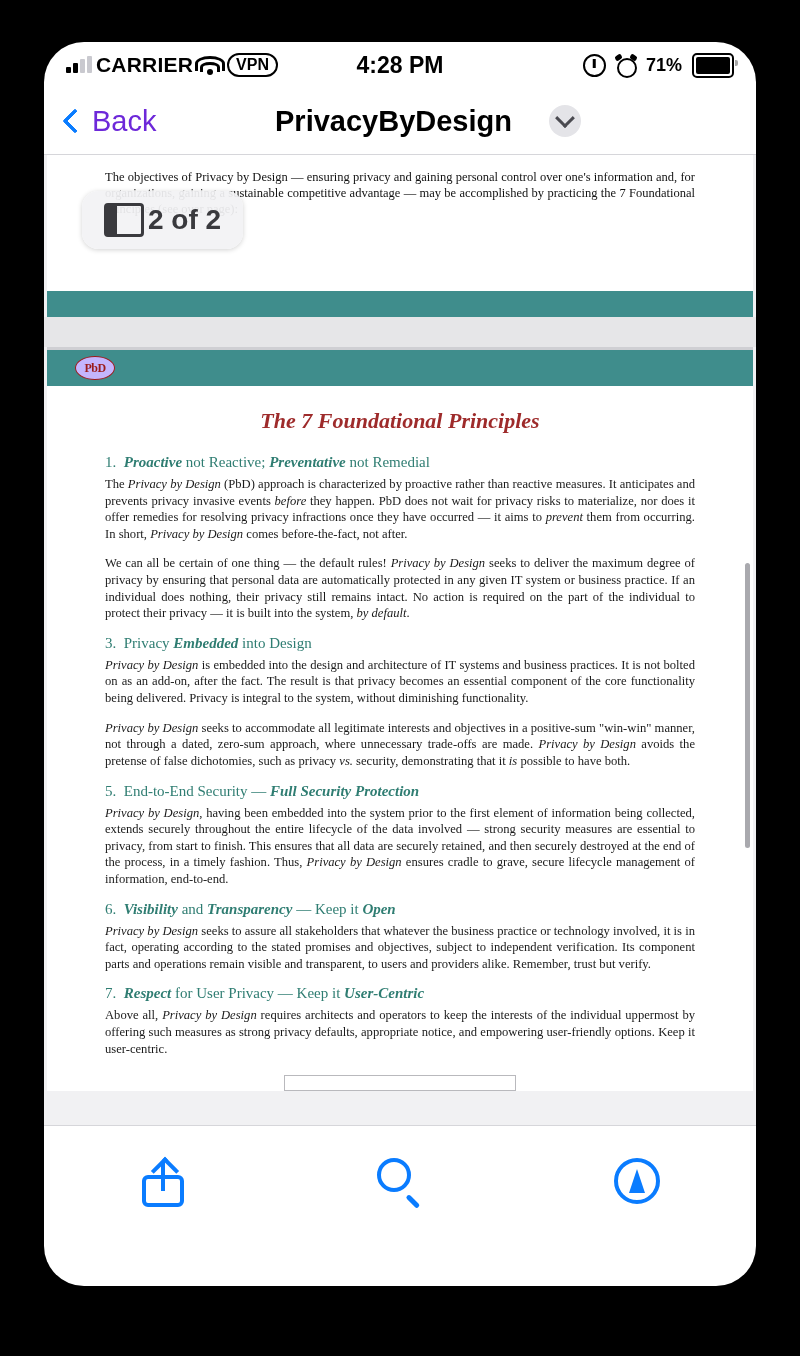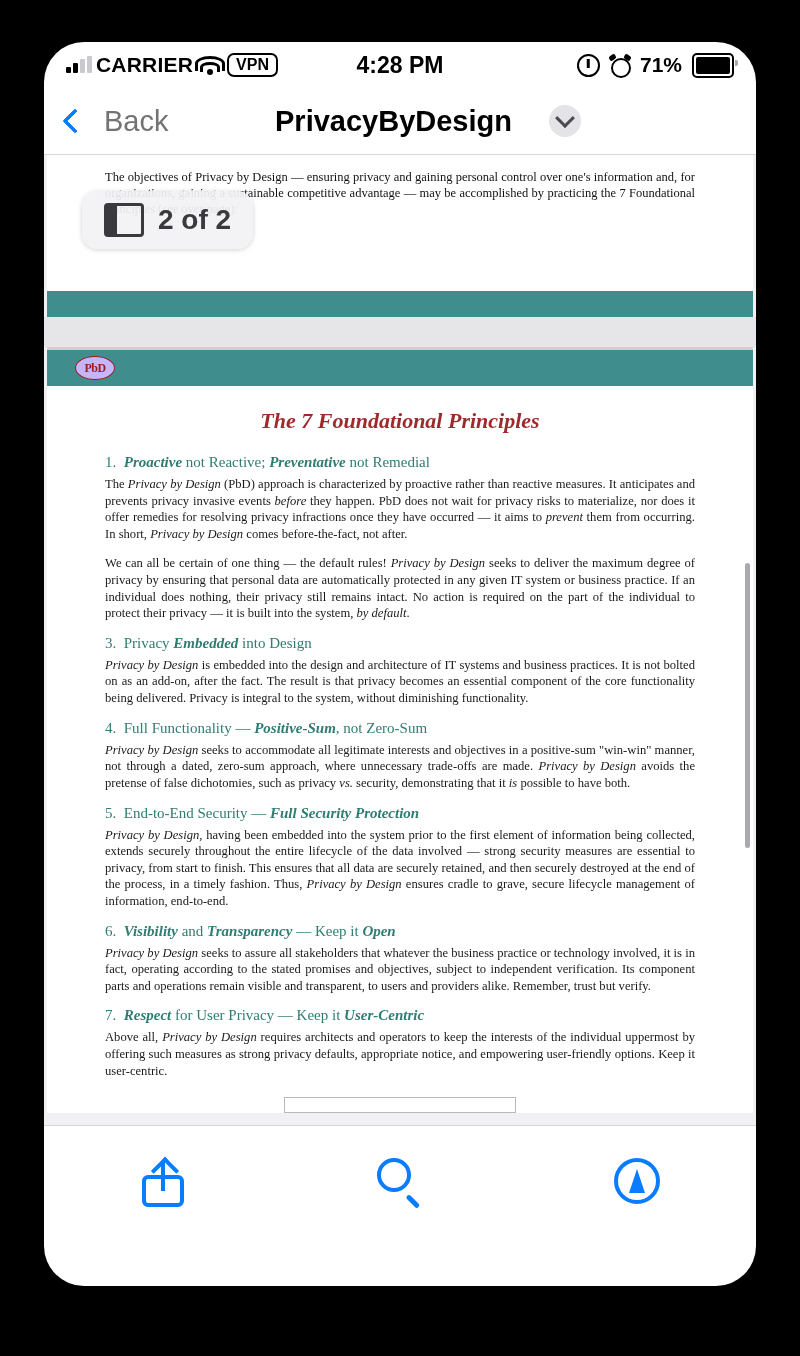--- a/index.html
+++ b/index.html
@@ -44,21 +44,21 @@
     position: absolute; left: 50%; transform: translateX(-50%);
     border: 3px solid #000; border-bottom: none; border-radius: 50% 50% 0 0;
   }
   .wifi span.a { width: 24px; height: 12px; top: 0; }
   .wifi span.b { width: 14px; height: 7px; top: 6px; }
   .wifi span.c {
     width: 6px; height: 6px; top: 13px; border-radius: 50%;
     background: #000; border: none;
   }
   .vpn {
-    border: 2.5px solid #000; border-radius: 7px;
+    border: 2.5px solid #000; border-radius: 12px;
     font-size: 16px; font-weight: bold; padding: 1px 7px;
   }
   .sb-center {
     position: absolute; left: 0; right: 0; text-align: center;
     font-size: 23px; font-weight: bold;
   }
   .sb-right {
     margin-left: auto; display: flex; align-items: center; gap: 10px;
   }
   .lock-circle {
@@ -74,40 +74,40 @@
   .alarm .face {
     position: absolute; left: 1px; top: 3px; width: 16px; height: 16px;
     border: 2.5px solid #000; border-radius: 50%;
   }
   .alarm .ear {
     position: absolute; top: 0; width: 7px; height: 5px; background: #000;
     border-radius: 2px;
   }
   .alarm .ear.l { left: -1px; transform: rotate(-35deg); }
   .alarm .ear.r { right: -1px; transform: rotate(35deg); }
-  .battpct { font-size: 21px; font-weight: bold; }
+  .battpct { font-size: 18px; font-weight: bold; }
   .battery {
     width: 34px; height: 17px; border: 2.5px solid #000; border-radius: 5px;
     position: relative; padding: 2px;
   }
   .battery::after {
     content: ""; position: absolute; right: -6px; top: 5px;
     width: 3px; height: 6px; background: rgba(0,0,0,.35); border-radius: 0 2px 2px 0;
   }
   .battery i { display: block; height: 100%; background: #000; border-radius: 2px; }
 
   
   .navbar {
     height: 66px; display: flex; align-items: center;
     padding: 0 22px; position: relative;
     border-bottom: 1px solid #d6d6da;
   }
   .back {
-    display: flex; align-items: center; gap: 20px;
-    color: #737373; font-size: 29px;
+    display: flex; align-items: center; gap: 8px;
+    color: #6d28d9; font-size: 29px;
   }
   .chev-left {
     width: 14px; height: 14px; border-left: 4px solid #0a7cff;
     border-bottom: 4px solid #0a7cff; transform: rotate(45deg);
     border-radius: 2px;
   }
   .navtitle {
     position: absolute; left: 0; right: 13px; text-align: center;
     font-size: 29px; font-weight: bold; color: #000;
     pointer-events: none;
@@ -180,21 +180,21 @@
     font-family: "Liberation Serif", serif;
     font-size: 9.5px; line-height: 1.34; color: #111;
   }
 
   
   .pagepill {
     position: absolute; left: 38px; top: 36px;
     background: rgba(242,242,244,.93);
     border-radius: 16px;
     padding: 12px 22px;
-    display: flex; align-items: center; gap: 14px;
+    display: flex; align-items: center; gap: 4px;
     box-shadow: 0 1px 5px rgba(0,0,0,.18);
   }
   .pagepill .bookicon {
     width: 34px; height: 28px; border: 3px solid #3a3a3e; border-radius: 4px;
     position: relative;
   }
   .pagepill .bookicon::after {
     content: ""; position: absolute; left: 7px; top: 0; bottom: 0;
     width: 3px; background: #3a3a3e;
   }
@@ -322,21 +322,20 @@
               <div class="p-body">The <i>Privacy by Design</i> (PbD) approach is characterized by proactive rather than reactive measures. It anticipates and prevents privacy invasive events <i>before</i> they happen. PbD does not wait for privacy risks to materialize, nor does it offer remedies for resolving privacy infractions once they have occurred — it aims to <i>prevent</i> them from occurring. In short, <i>Privacy by Design</i> comes before-the-fact, not after.</div>
             </div>
             <div class="principle">
               <div class="p-body">We can all be certain of one thing — the default rules! <i>Privacy by Design</i> seeks to deliver the maximum degree of privacy by ensuring that personal data are automatically protected in any given IT system or business practice. If an individual does nothing, their privacy still remains intact. No action is required on the part of the individual to protect their privacy — it is built into the system, <i>by default</i>.</div>
             </div>
             <div class="principle">
               <div class="p-head"><span>3.</span>&nbsp; Privacy <b>Embedded</b> into Design</div>
               <div class="p-body"><i>Privacy by Design</i> is embedded into the design and architecture of IT systems and business practices.  It is not bolted on as an add-on, after the fact. The result is that privacy becomes an essential component of the core functionality being delivered.  Privacy is integral to the system, without diminishing functionality.</div>
             </div>
             <div class="principle">
-              <div class="p-head"><span>4.</span>&nbsp; Full Functionality — <b>Positive-Sum</b>, not Zero-Sum</div>
               <div class="p-body"><i>Privacy by Design</i> seeks to accommodate all legitimate interests and objectives in a positive-sum "win-win" manner, not through a dated, zero-sum approach, where unnecessary trade-offs are made. <i>Privacy by Design</i> avoids the pretense of false dichotomies, such as privacy <i>vs.</i> security, demonstrating that it <i>is</i> possible to have both.</div>
             </div>
             <div class="principle">
               <div class="p-head"><span>5.</span>&nbsp; End-to-End Security — <b>Full Security Protection</b></div>
               <div class="p-body"><i>Privacy by Design</i>, having been embedded into the system prior to the first element of information being collected, extends securely throughout the entire lifecycle of the data involved — strong security measures are essential to privacy, from start to finish. This ensures that all data are securely retained, and then securely destroyed at the end of the process, in a timely fashion. Thus, <i>Privacy by Design</i> ensures cradle to grave, secure lifecycle management of information, end-to-end.</div>
             </div>
             <div class="principle">
               <div class="p-head"><span>6.</span>&nbsp; <b>Visibility</b> and <b>Transparency</b> — Keep it <b>Open</b></div>
               <div class="p-body"><i>Privacy by Design</i> seeks to assure all stakeholders that whatever the business practice or technology involved, it is in fact, operating according to the stated promises and objectives, subject to independent verification.  Its component parts and operations remain visible and transparent, to users and providers alike. Remember, trust but verify.</div>
             </div>

